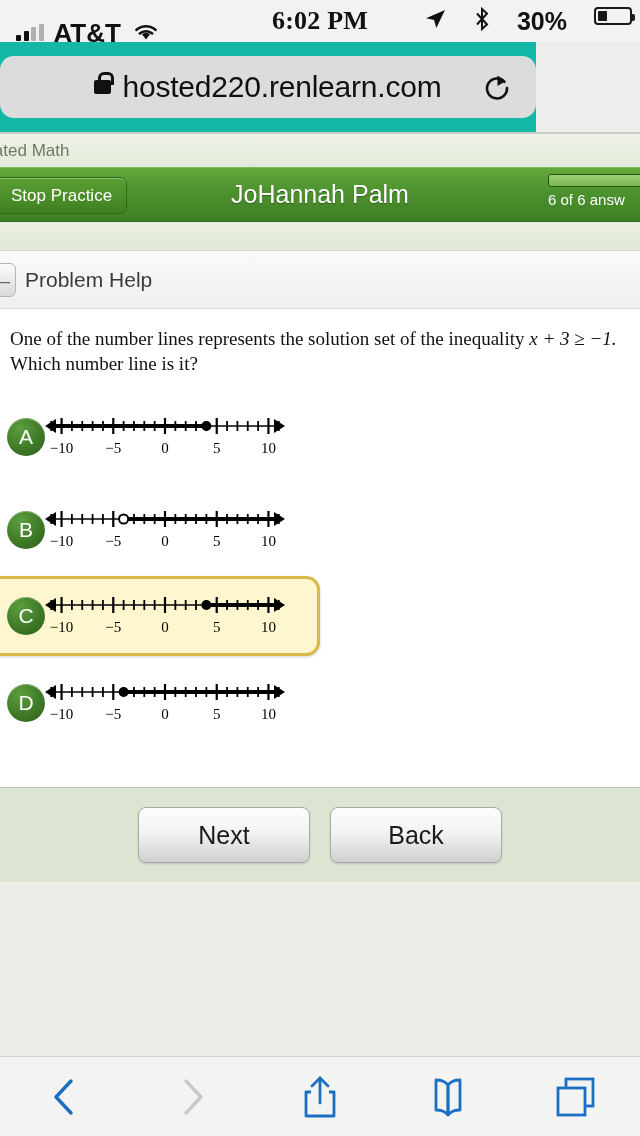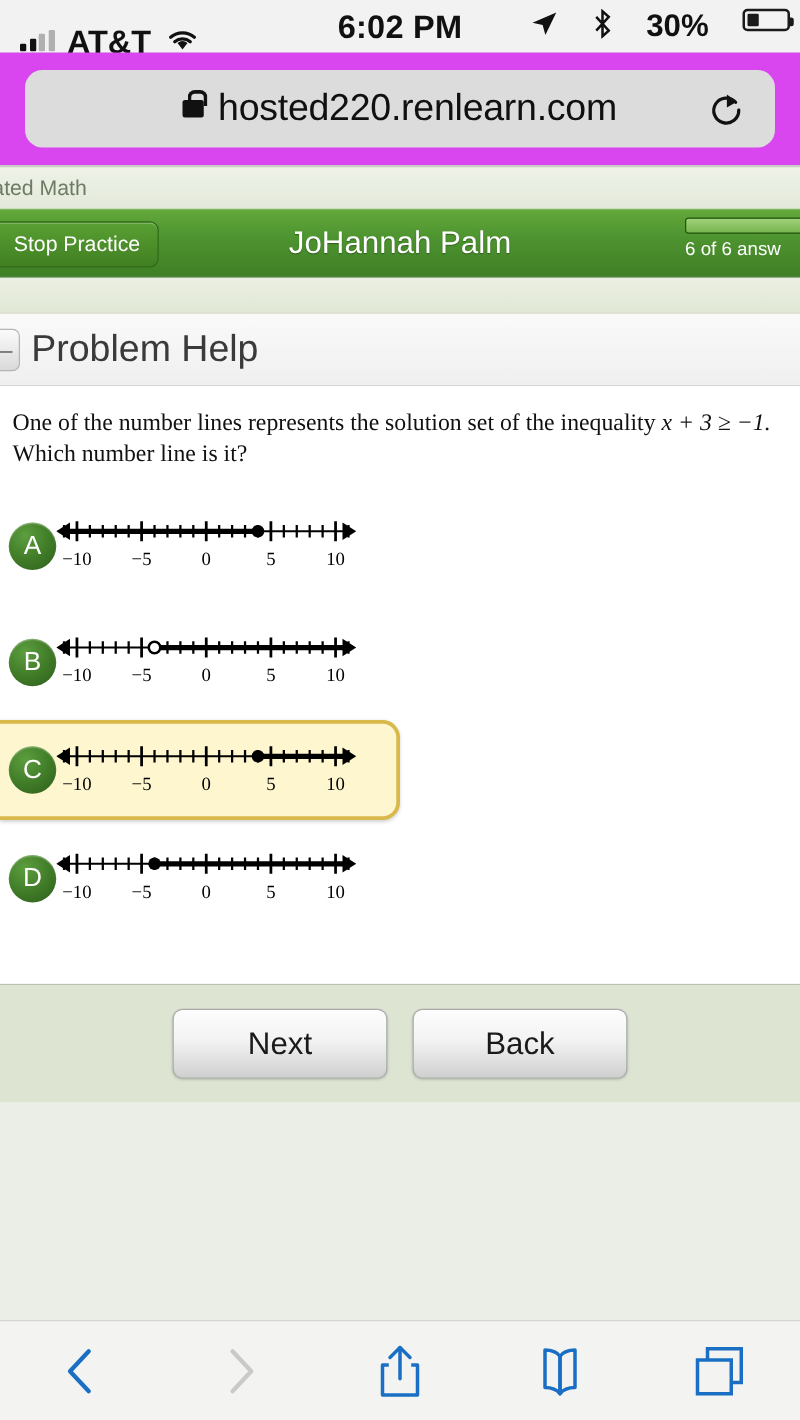--- a/index.html
+++ b/index.html
@@ -12,41 +12,41 @@
   #root { position: relative; width: 640px; height: 1136px; }
 
   
   .statusbar {
     position: absolute; top: 0; left: 0; width: 640px; height: 42px;
     background: #f2f2f2;
     display: flex; align-items: center;
   }
   .sb-left { position: absolute; left: 16px; display: flex; align-items: center; gap: 10px; margin-top: 24px; }
   .sb-center { position: absolute; left: 0; width: 640px; text-align: center;
-               font-size: 26px; font-weight: bold; color: #111; letter-spacing: .2px; }
+               font-size: 26px; font-weight: bold; color: #111; letter-spacing: .2px; font-family: Liberation Serif, serif; }
   .sb-right { position: absolute; right: 8px; display: flex; align-items: flex-start; gap: 27px; }
   .carrier { font-size: 26px; font-weight: bold; color: #111; }
   .bars { display: flex; align-items: flex-end; gap: 2.5px; height: 16px; }
   .bars i { display: block; width: 5px; background: #111; border-radius: 1px; }
   .bars i:nth-child(1) { height: 6px; }
   .bars i:nth-child(2) { height: 10px; }
   .bars i:nth-child(3) { height: 14px; background: #b0b0b0; }
   .bars i:nth-child(4) { height: 17px; background: #b0b0b0; }
   .pct { font-size: 25px; font-weight: bold; color: #111; }
   .battery { position: relative; width: 38px; height: 18px;
              border: 2px solid #1a1a1a; border-radius: 4px; }
   .battery::after { content: ""; position: absolute; right: -5px; top: 5px;
                     width: 3px; height: 7px; background: #1a1a1a; border-radius: 0 2px 2px 0; }
   .battery i { position: absolute; left: 2px; top: 2px; bottom: 2px;
                width: 9px; background: #1a1a1a; border-radius: 1px; }
 
   
   .urlbar-wrap {
-    position: absolute; top: 42px; left: 0; width: 640px; height: 90px;
-    background: #d946ef; display: flex; align-items: center; justify-content: center;
+    position: absolute; top: 42px; left: 0; width: 536px; height: 90px;
+    background: #14b8a6; display: flex; align-items: center; justify-content: center;
   }
   .urlbar {
     width: 600px; height: 62px; background: #dcdcdc; border-radius: 14px;
     display: flex; align-items: center; justify-content: center; position: relative;
   }
   .url-text { font-size: 30px; color: #101010; letter-spacing: -.2px; }
   .lock { width: 17px; height: 14px; background: #111; border-radius: 2px;
           position: relative; margin-right: 11px; }
   .lock::before { content: ""; position: absolute; left: 3.5px; top: -8px;
                   width: 10px; height: 10px; border: 3px solid #111;
@@ -97,21 +97,21 @@
   .help-row {
     height: 58px; background: linear-gradient(#fafafa, #efefef);
     border-bottom: 1px solid #d8d8d8; display: flex; align-items: center; position: relative;
   }
   .collapse-btn {
     position: absolute; left: -14px; top: 12px; width: 30px; height: 34px;
     background: linear-gradient(#fbfbfb, #d9d9d9); border: 1px solid #b5b5b5;
     border-radius: 6px; display: flex; align-items: center; justify-content: flex-end;
     padding-right: 5px; color: #666; font-size: 19px; line-height: 1;
   }
-  .help-label { margin-left: 25px; font-size: 30px; color: #3a3a3a; }
+  .help-label { margin-left: 25px; font-size: 21px; color: #3a3a3a; }
 
   .qarea { background: #fff; padding: 18px 0 0 0; height: 478px; position: relative; }
   .question {
     font-family: "Liberation Serif", serif; font-size: 19px; color: #111;
     padding: 0 12px 0 10px; line-height: 1.3;
   }
   .question .mathvar { font-style: italic; }
 
   .choices { margin-top: 14px; }
   .choice { position: relative; height: 93px; display: flex; align-items: center; }

